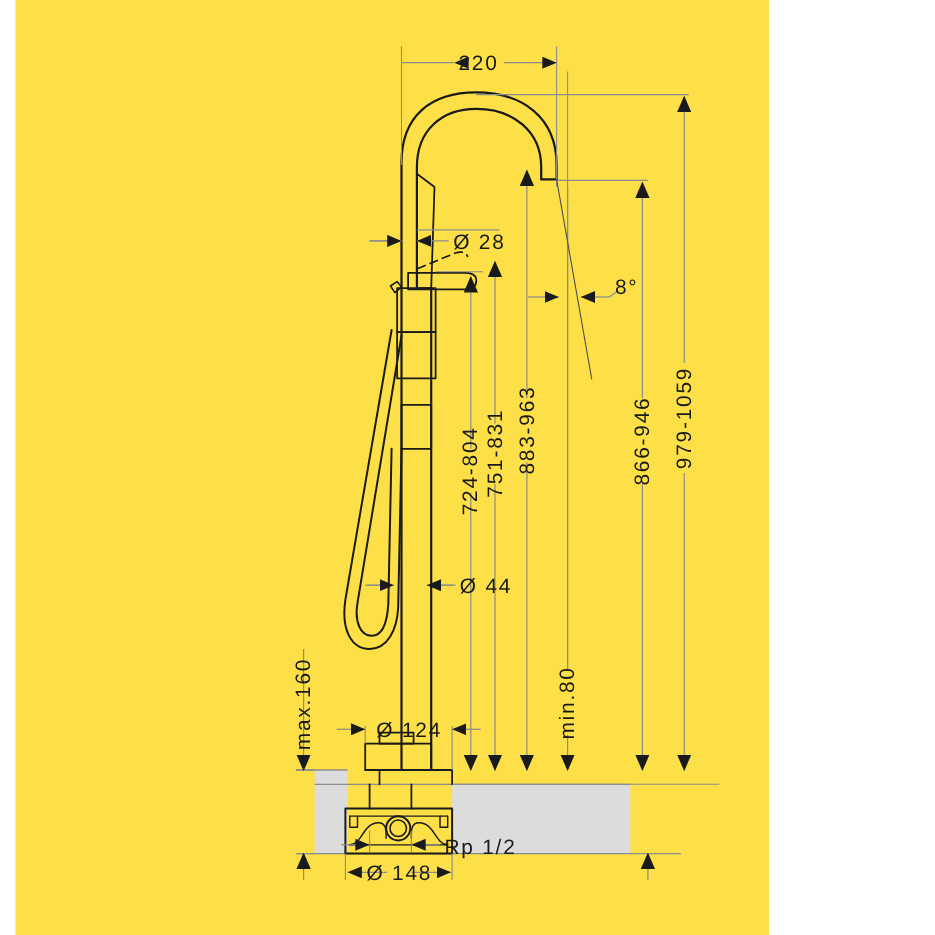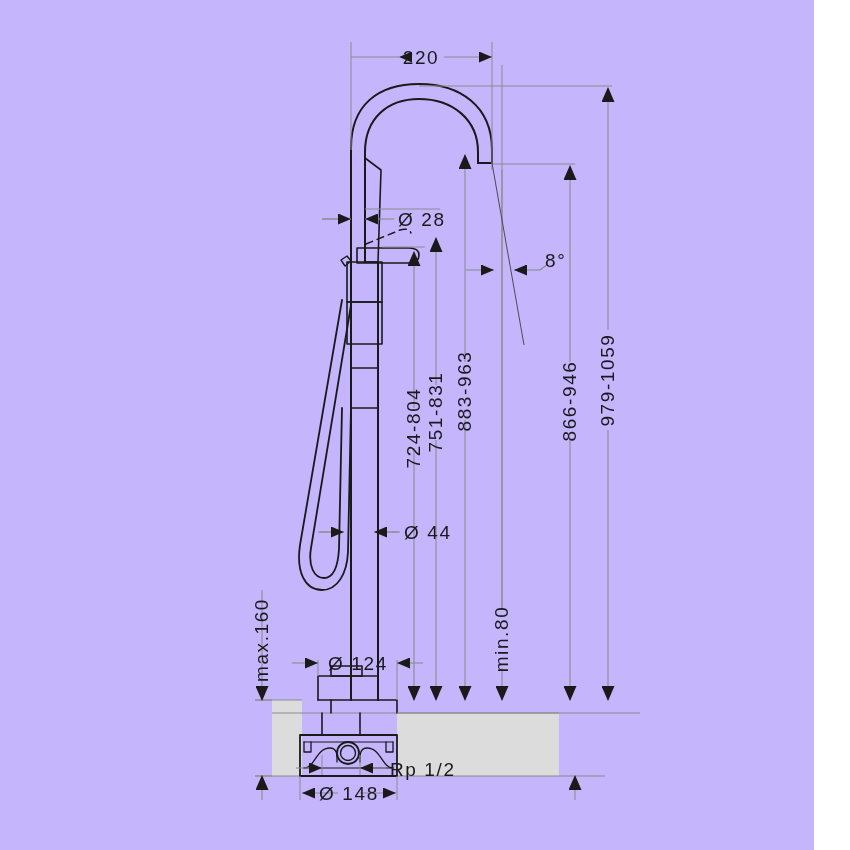--- a/index.html
+++ b/index.html
@@ -9,23 +9,24 @@
     background: #ffffff;
   }
   body {
     width: 850px;
     height: 850px;
     font-family: "Liberation Sans", sans-serif;
     overflow: hidden;
   }
   #stage {
     position: relative;
-    width: 814px;
+    width: 685px;
     height: 850px;
-    background: #c4b5fd;
+    background: #fde047;
+    margin-left: 14px;
   }
   #drawing {
     position: absolute;
     top: 0;
     left: 0;
     width: 850px;
     height: 850px;
   }
   .dim-text {
     font-family: "Liberation Sans", sans-serif;

